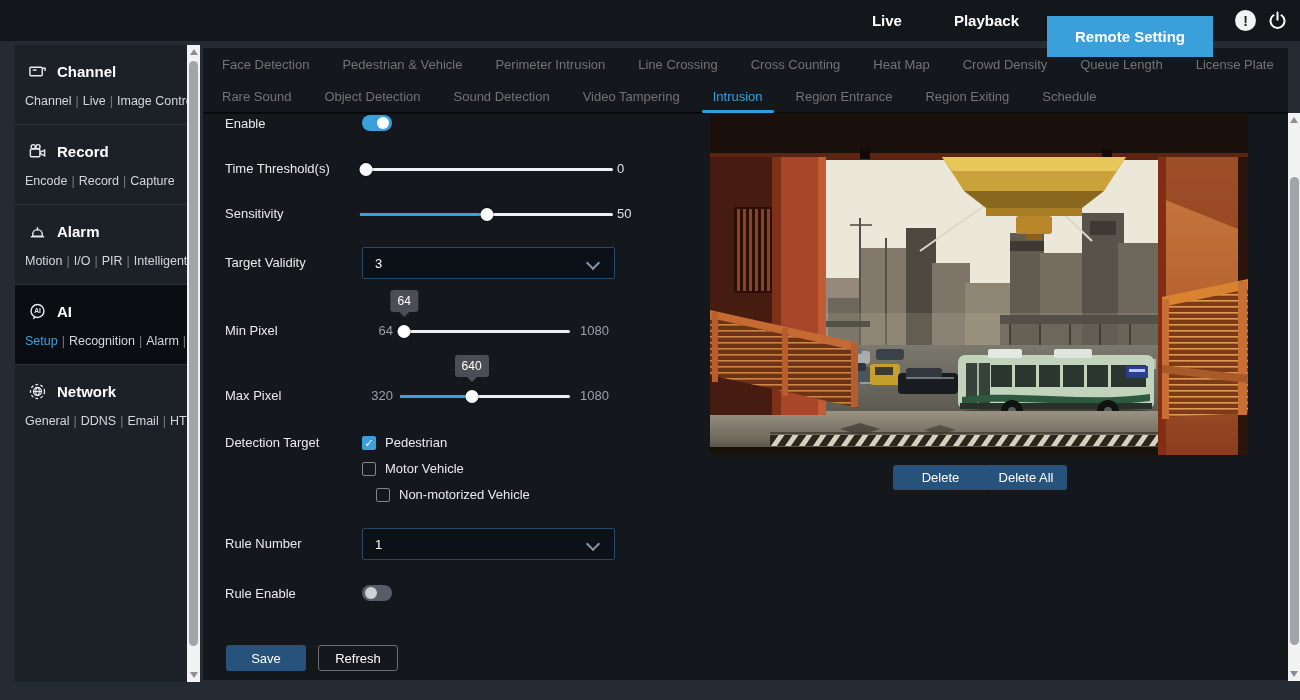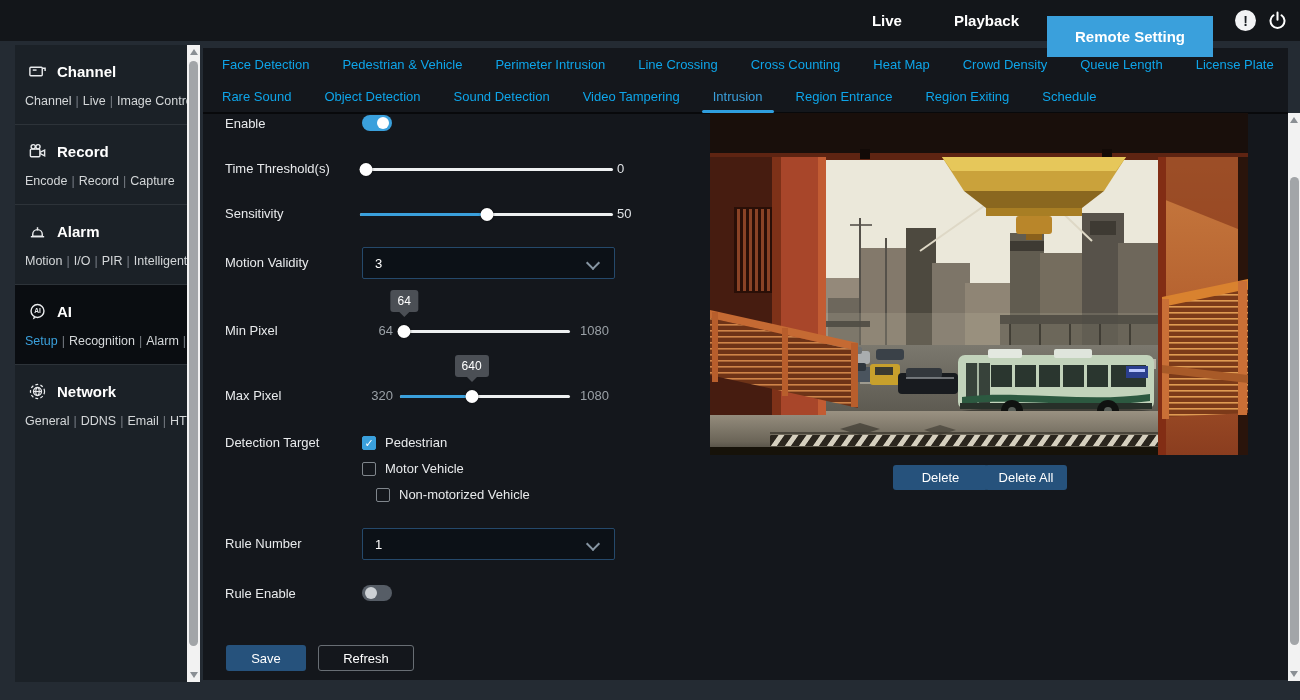--- a/index.html
+++ b/index.html
@@ -35,21 +35,21 @@
   .vscroll .arrow{position:absolute;left:0;width:100%;height:14px;display:flex;align-items:center;justify-content:center;}
   .tri-up{width:0;height:0;border-left:4px solid transparent;border-right:4px solid transparent;border-bottom:6px solid #8a8f94;}
   .tri-down{width:0;height:0;border-left:4px solid transparent;border-right:4px solid transparent;border-top:6px solid #8a8f94;}
   .vscroll .thumb{position:absolute;left:1.5px;width:9px;background:#a2a5a8;border-radius:5px;}
   .sidebar-scroll{right:0;top:0;width:13px;height:637px;}
   .content-scroll{left:1288px;top:113px;width:12px;height:568px;}
   
   .content{position:absolute;left:203px;top:48px;width:1085px;height:632px;background:var(--panel_bg,#14171c);z-index:5;}
   .tabs{position:absolute;left:0;top:0;width:100%;border-bottom:2px solid #08090b;}
   .tab-row{display:flex;align-items:center;gap:33px;padding-left:19px;height:32px;position:relative;}
-  .tab{color:#0ea5e9;font-size:13px;cursor:pointer;position:relative;padding:8px 0;white-space:nowrap;}
+  .tab{color:#737373;font-size:13px;cursor:pointer;position:relative;padding:8px 0;white-space:nowrap;}
   .tab.active{color:var(--accent,#3aa0dc);}
   .tab.active::after{content:"";position:absolute;left:-11px;right:-11px;bottom:-1px;height:3px;border-radius:2px;background:var(--accent_underline,#2f9ede);}
   .form-label{position:absolute;left:22px;color:var(--text,#e8eaec);font-size:13px;}
   .toggle{position:absolute;left:159px;width:30px;height:16px;border-radius:9px;background:#565d66;cursor:pointer;}
   .toggle .knob{position:absolute;top:2px;left:3px;width:12px;height:12px;border-radius:50%;background:#cdd1d5;}
   .toggle.on{background:var(--accent,#3aa0dc);}
   .toggle.on .knob{left:15px;background:#fff;}
   .slider{position:absolute;height:14px;}
   .slider .track{position:absolute;left:0;right:0;top:6px;height:3px;border-radius:2px;background:#eef0f1;}
   .slider .fill{position:absolute;left:0;top:6px;height:3px;border-radius:2px;background:var(--accent,#3aa0dc);}
@@ -210,21 +210,21 @@
   <div class="slider-value" style="top:113px;">0</div>
 
   <div class="form-label" style="top:158px;">Sensitivity</div>
   <div class="slider" style="left:157px;top:159px;width:253px;">
     <div class="track"></div>
       <div class="fill" style="width: 50%;"></div>
     <div class="thumb" style="left: 50%;"></div>
   </div>
   <div class="slider-value" style="top:158px;">50</div>
 
-  <div class="form-label" style="top:207px;">Motion Validity</div>
+  <div class="form-label" style="top:207px;">Target Validity</div>
   <div class="dropdown" style="top:199px;">
     <span>3</span>
     <span class="chev"></span>
   </div>
 
   <div class="form-label" style="top:275px;">Min Pixel</div>
   <div class="range-lab" style="left:150px;top:275px;width:40px;text-align:right;">64</div>
   <div class="slider" style="left:197px;top:276px;width:170px;">
     <div class="track"></div>
       <div class="fill" style="width: 2.5%;"></div>
@@ -264,21 +264,21 @@
     <span>1</span>
     <span class="chev"></span>
   </div>
 
   <div class="form-label" style="top:538px;">Rule Enable</div>
   <div class="toggle" style="top:537px;">
       <div class="knob"></div>
     </div>
 
   <div class="btn btn-primary" style="left:23px;top:597px;width:80px;">Save</div>
-  <div class="btn btn-ghost" style="left:115px;top:597px;width:96px;">Refresh</div>
+  <div class="btn btn-ghost" style="left:115px;top:597px;width:80px;">Refresh</div>
 
   <div class="preview">
     <svg width="538" height="342" viewBox="0 0 538 342" preserveAspectRatio="none">
       <defs>
         <linearGradient id="gPlaza" x1="0" y1="0" x2="0" y2="1">
           <stop offset="0" stop-color="#9a9282"></stop>
             <stop offset="0.7" stop-color="#6a6457"></stop>
             <stop offset="1" stop-color="#403d35"></stop>
         </linearGradient>
         <linearGradient id="gRight" x1="0" y1="0" x2="0" y2="1">

